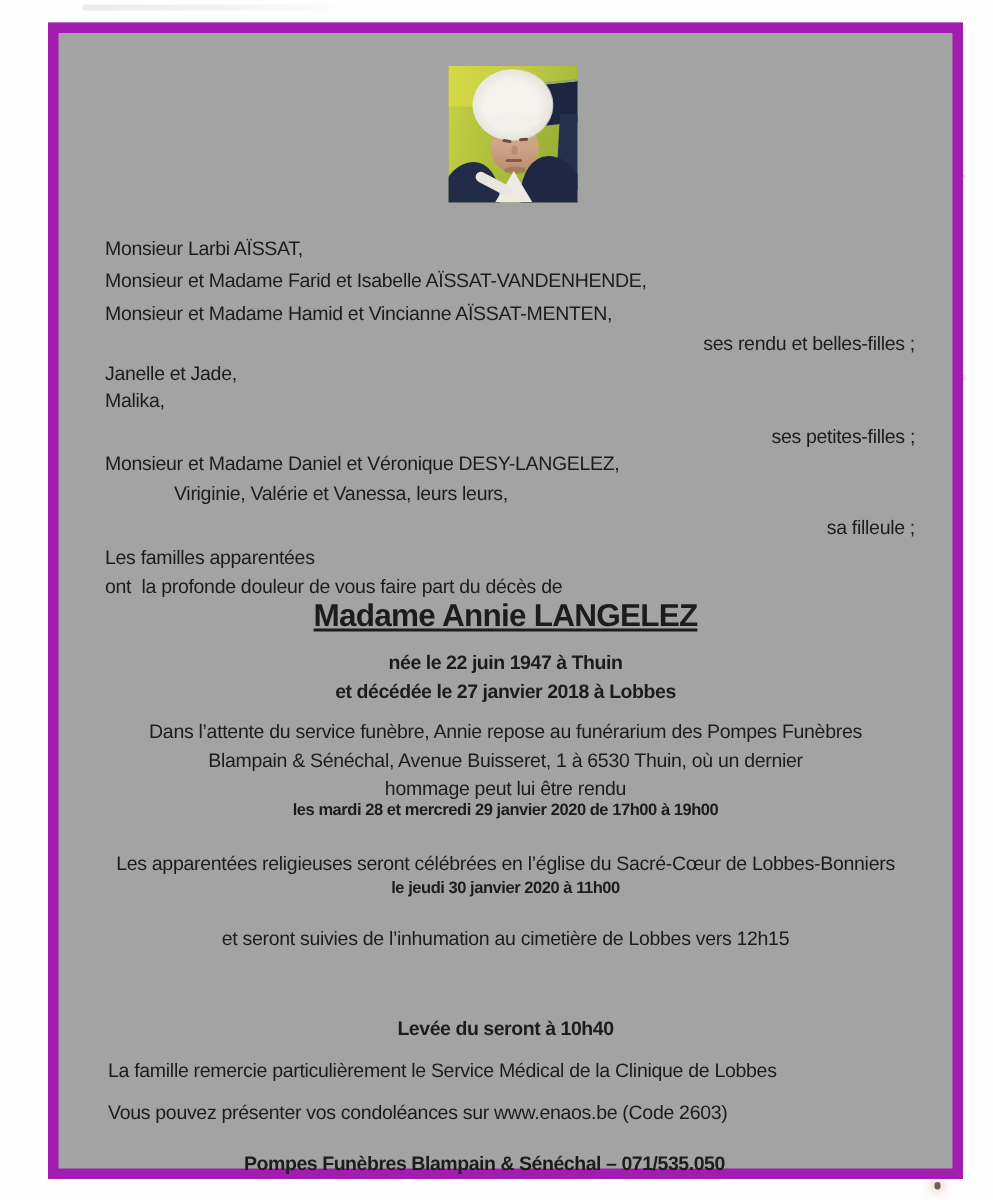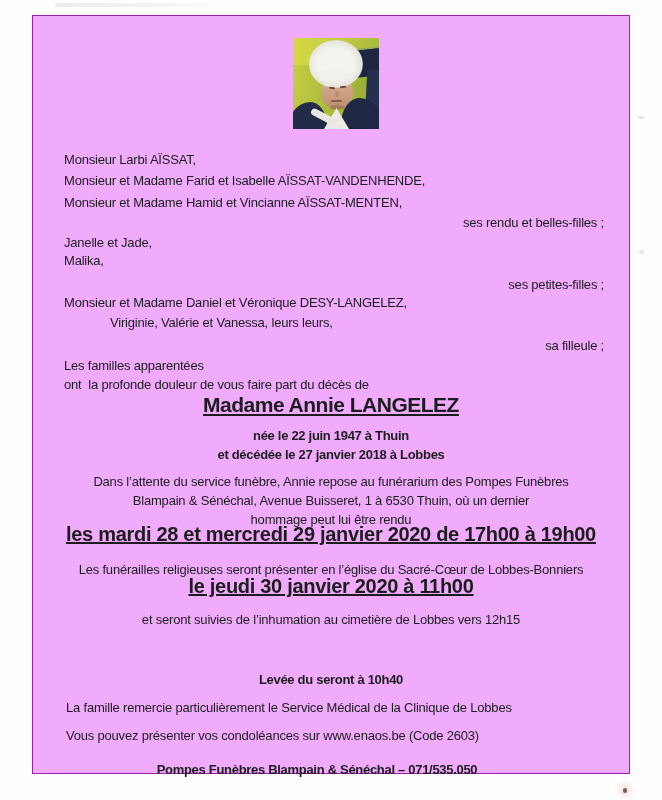--- a/index.html
+++ b/index.html
@@ -17,30 +17,30 @@
   
   .smudge-top { position:absolute; left:55px; top:3px; width:175px; height:4px;
     background:linear-gradient(90deg,#ececea,#f3f3f1 60%,transparent); border-radius:3px; }
   .speck-right-1 { position:absolute; left:638px; top:116px; width:6px; height:3px; background:#e4e4e0; border-radius:2px; }
   .speck-right-2 { position:absolute; left:639px; top:250px; width:5px; height:4px; background:#e7e7e3; border-radius:2px; }
   .speck-bottom { position:absolute; left:623px; top:788px; width:4px; height:5px; background:#6f6057;
     border-radius:2px; box-shadow:0 0 6px 3px rgba(222,130,120,0.30); }
 
   .sheet {
     position:absolute; left:32px; top:15px; width:596px; height:757px;
-    border:1px solid #a21caf; background:#f0abfc;
+    border:7px solid #a21caf; background:#a3a3a3;
   }
   .line {
     position:absolute; font-size:13px; line-height:21px; white-space:nowrap;
   }
   .l-left { left:31px; }
   .l-right { right:25px; text-align:right; }
   .l-center { left:0; width:100%; text-align:center; }
   .bold { font-weight:bold; letter-spacing:-0.3px; }
-  .big-underline { font-size:20px; font-weight:bold; text-decoration:underline; letter-spacing:-0.3px; }
+  .big-underline { font-size:11px; font-weight:bold; letter-spacing:-0.3px; }
   .headline { font-size:21px; font-weight:bold; letter-spacing:-0.5px; line-height:26px;text-decoration:underline; }
   .pre { white-space:pre; }
   .wake-block div, .relatives-block div { line-height:19px; }
   .relatives-block div { line-height:21.3px; }
 
   
   .photo { position:absolute; left:260px; top:22px; width:86px; height:91px; overflow:hidden; }
   .photo * { position:absolute; }
   .ph-grass { inset:0; background:linear-gradient(100deg,#c8d044 0%,#aabc3c 45%,#94aa38 100%); }
   .ph-grass-top { left:0; top:0; width:100%; height:30%;
@@ -121,21 +121,21 @@
     <div class="line l-center bold" style="top:409px">née le 22 juin 1947 à Thuin</div>
     <div class="line l-center bold" style="top:428px">et décédée le 27 janvier 2018 à Lobbes</div>
 
     <div class="line l-center wake-block" style="top:456px">
       <div>Dans l’attente du service funèbre, Annie repose au funérarium des Pompes Funèbres</div>
       <div>Blampain &amp; Sénéchal, Avenue Buisseret, 1 à 6530 Thuin, où un dernier</div>
       <div>hommage peut lui être rendu</div>
     </div>
     <div class="line l-center big-underline" style="top:508px">les mardi 28 et mercredi 29 janvier 2020 de 17h00 à 19h00</div>
 
-    <div class="line l-center" style="top:543px">Les funérailles religieuses seront présenter en l’église du Sacré-Cœur de Lobbes-Bonniers</div>
+    <div class="line l-center" style="top:543px">Les apparentées religieuses seront célébrées en l’église du Sacré-Cœur de Lobbes-Bonniers</div>
     <div class="line l-center big-underline" style="top:560px">le jeudi 30 janvier 2020 à 11h00</div>
     <div class="line l-center" style="top:593px">et seront suivies de l’inhumation au cimetière de Lobbes vers 12h15</div>
     <div class="line l-center bold" style="top:653px">Levée du seront à 10h40</div>
 
     <div class="line" style="top:681px; left:33px">La famille remercie particulièrement le Service Médical de la Clinique de Lobbes</div>
     <div class="line" style="top:709px; left:33px">Vous pouvez présenter vos condoléances sur www.enaos.be (Code 2603)</div>
     <div class="line l-center bold" style="top:743px; transform:translateX(-14px)">Pompes Funèbres Blampain &amp; Sénéchal – 071/535.050</div>
 
   </div>
 </div>

